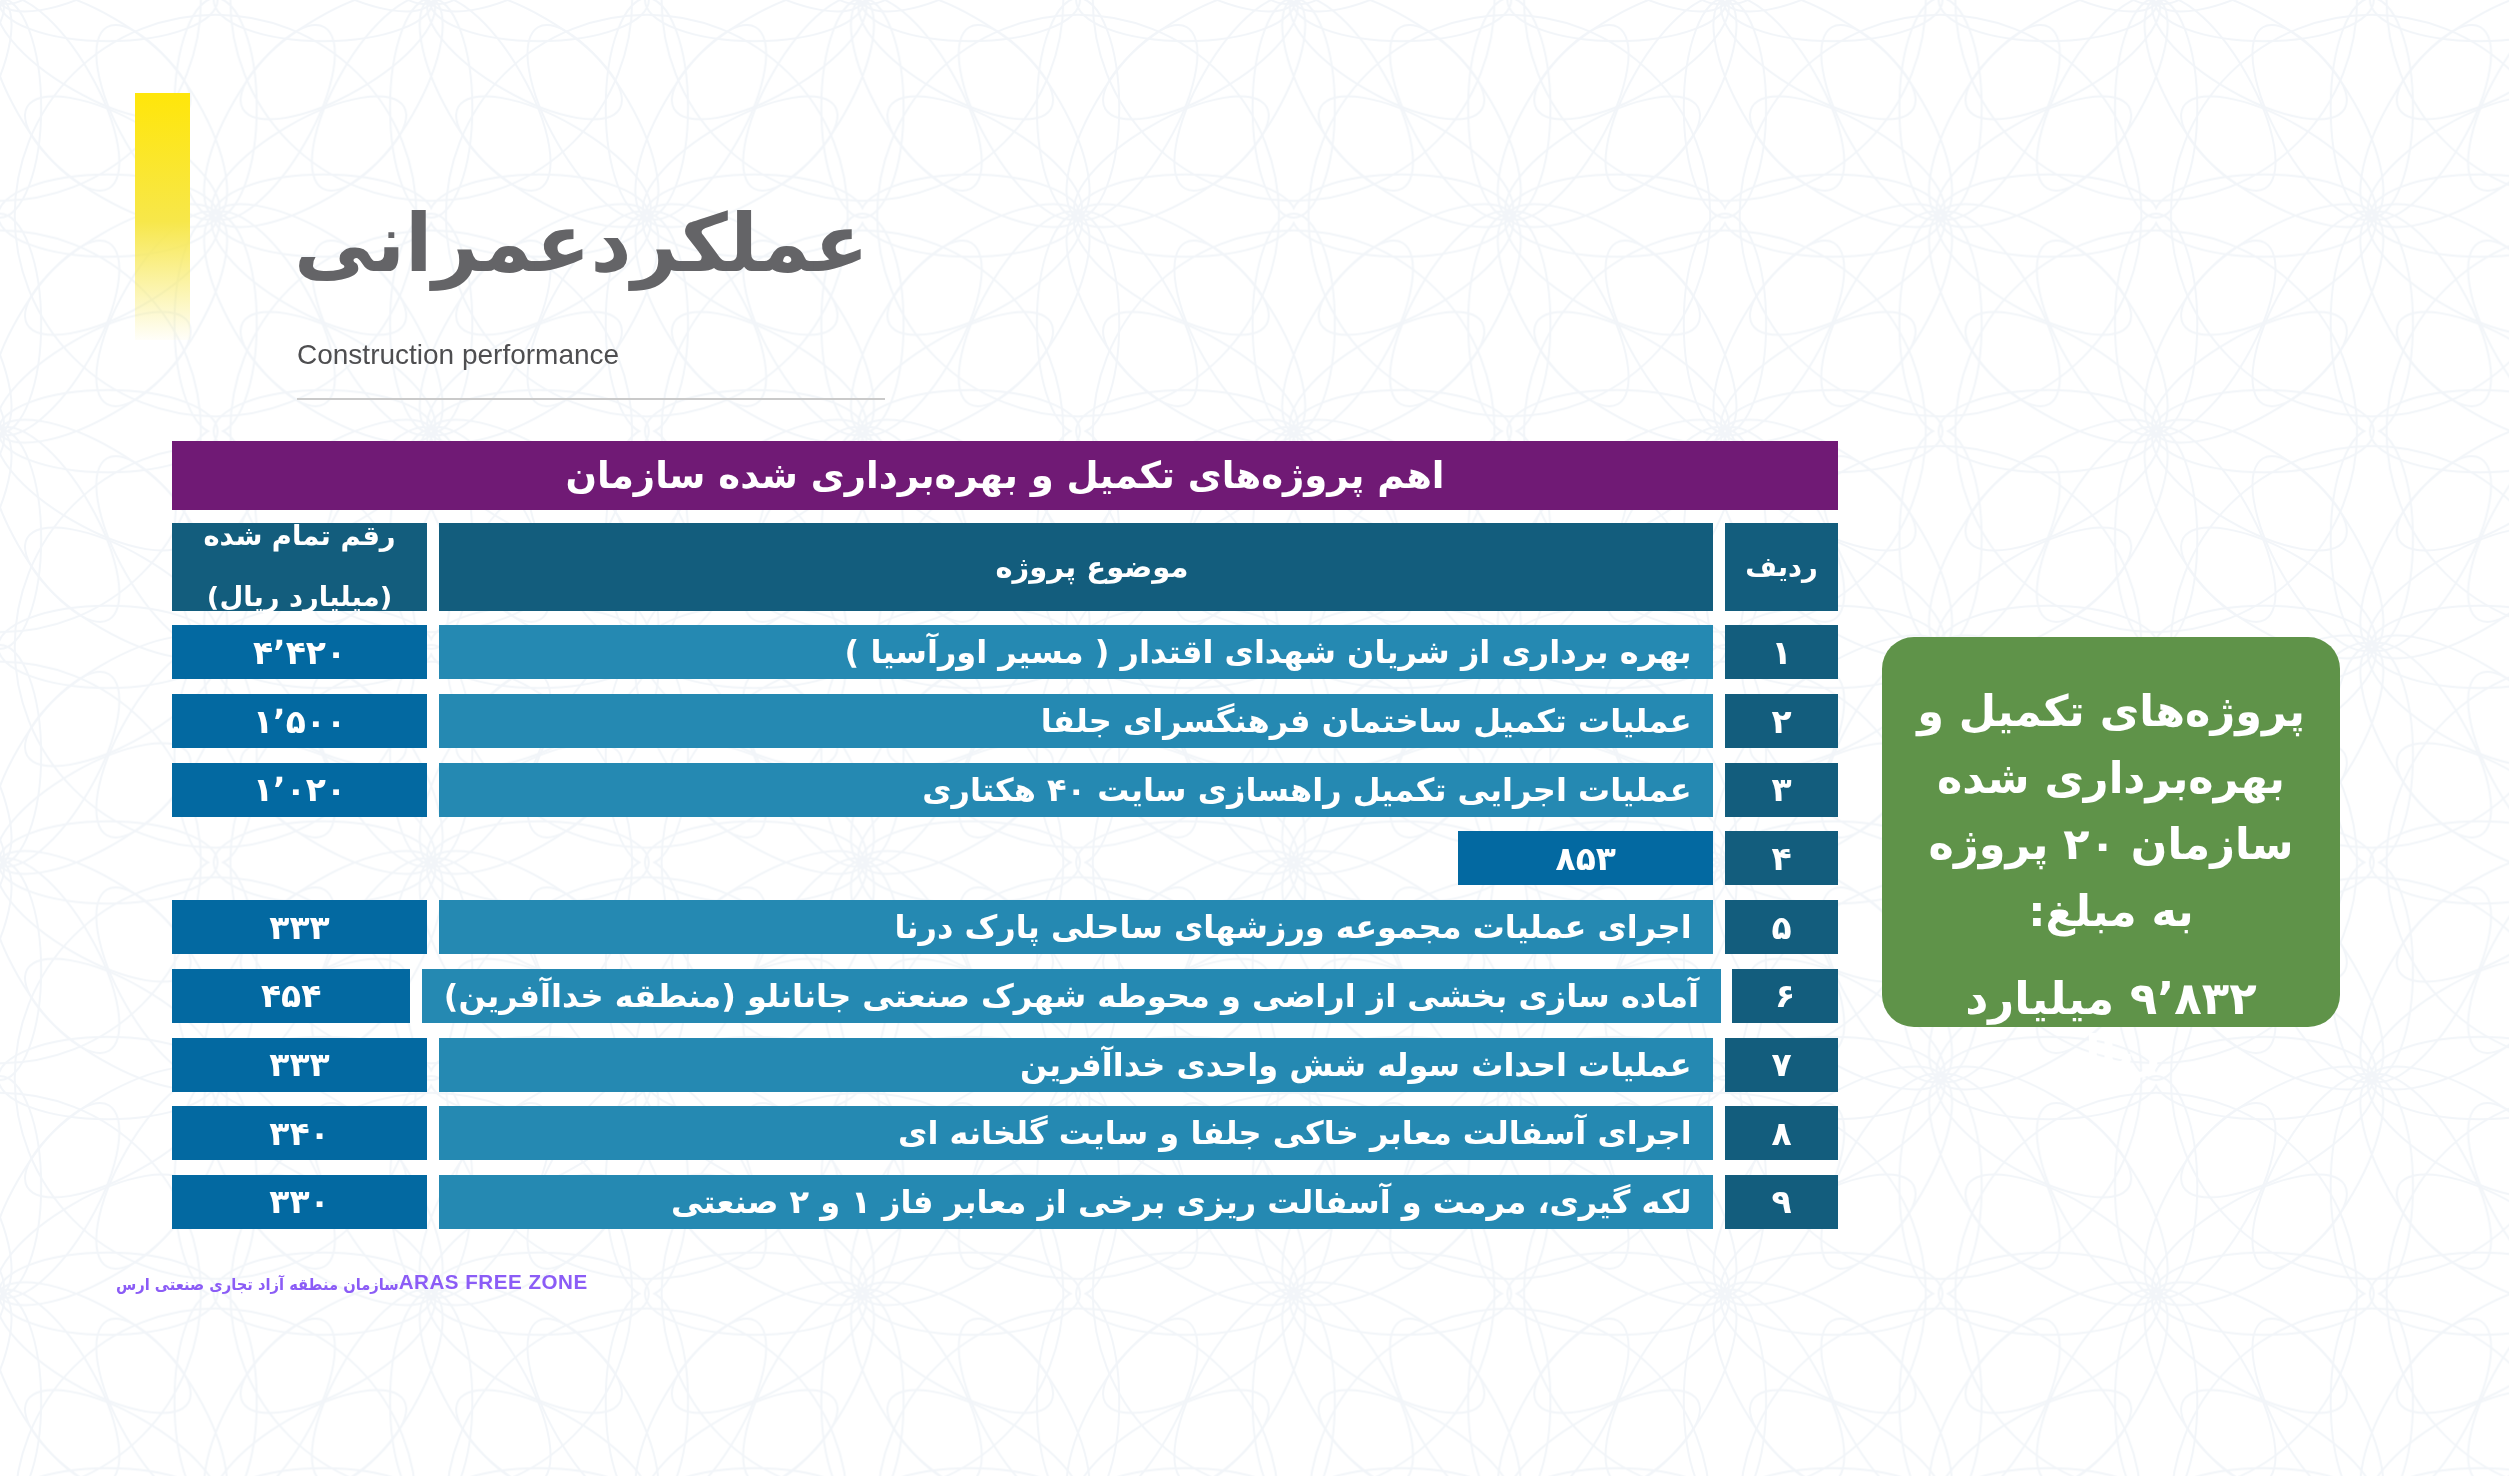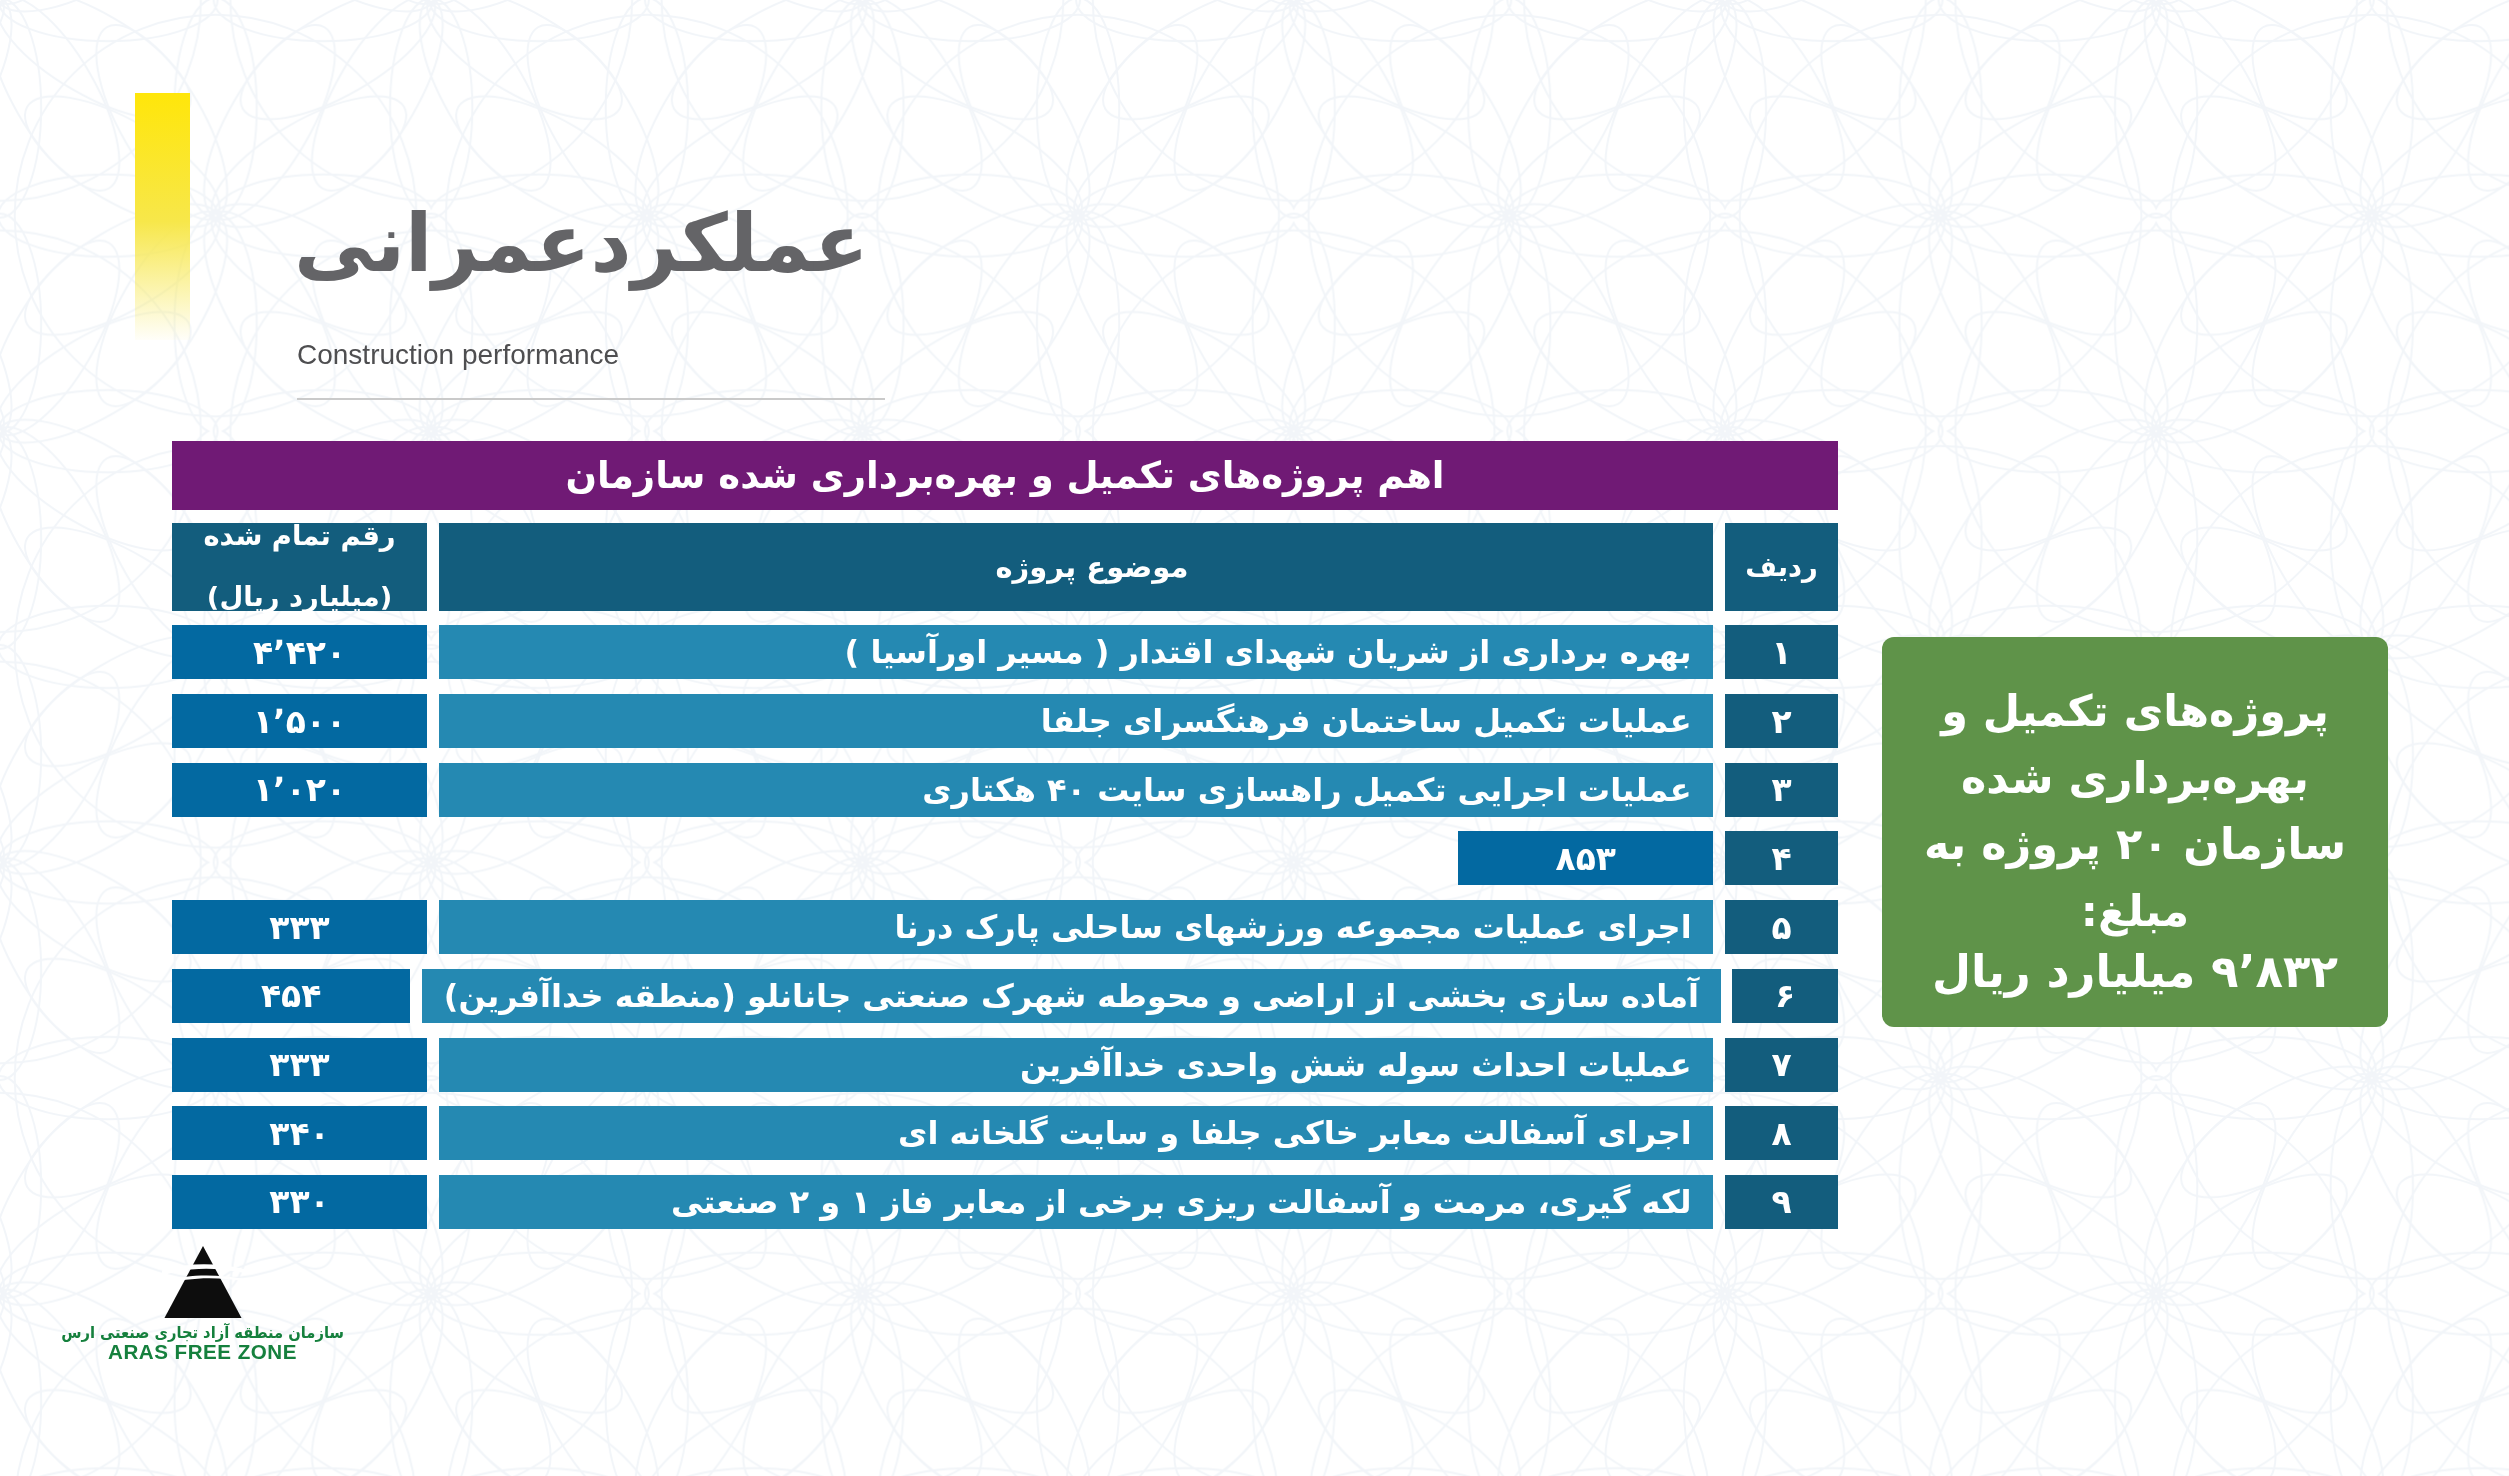--- a/index.html
+++ b/index.html
@@ -71,35 +71,35 @@
   .trow .col-idx{ background:#135d7d; font-size:33px; }
   .trow .col-subj{
     background:#2589b2; font-size:32px;
     justify-content:flex-start; padding:0 21.6px;
     white-space:nowrap;
   }
   .trow .col-val{ background:#0369a1; font-size:33px; }
 
   
   .callout{
-    left:1882px; top:637px; width:506px; height:390px;
-    background:#5f9349; border-radius:12px;
+    left:1882px; top:637px; width:458px; height:390px;
+    background:#5f9349; border-radius:32px;
     box-sizing:border-box; padding:41px 27.4px 45px;
     display:flex; flex-direction:column;
     direction:rtl; text-align:center;
-    color:#ffffff; font-weight:bold;
+    color:#ffffff; font-weight:bold;gap:27px;
   }
   .callout-text{ font-size:43px; line-height:1.55; margin:0; }
   .callout-amount{ font-size:45px; margin:auto 0 0 0; }
 
   
   .logo{
     left:116px; top:1245px; width:173px;
-    display:flex; flex-direction:column; align-items:center;
-    text-align:center; color:#15803d;
+    display:flex; flex-direction:row; align-items:center;
+    text-align:center; color:#8b5cf6;
   }
   .logo-fa{
     font-size:14.7px; font-weight:bold; direction:rtl;
     white-space:nowrap; margin-top:3.9px; transform:scaleY(1.1);
   }
   .logo-en{
     font-size:20.6px; font-weight:bold; letter-spacing:0.5px;
     font-family:"Liberation Sans", sans-serif; white-space:nowrap;
   }
 </style>

